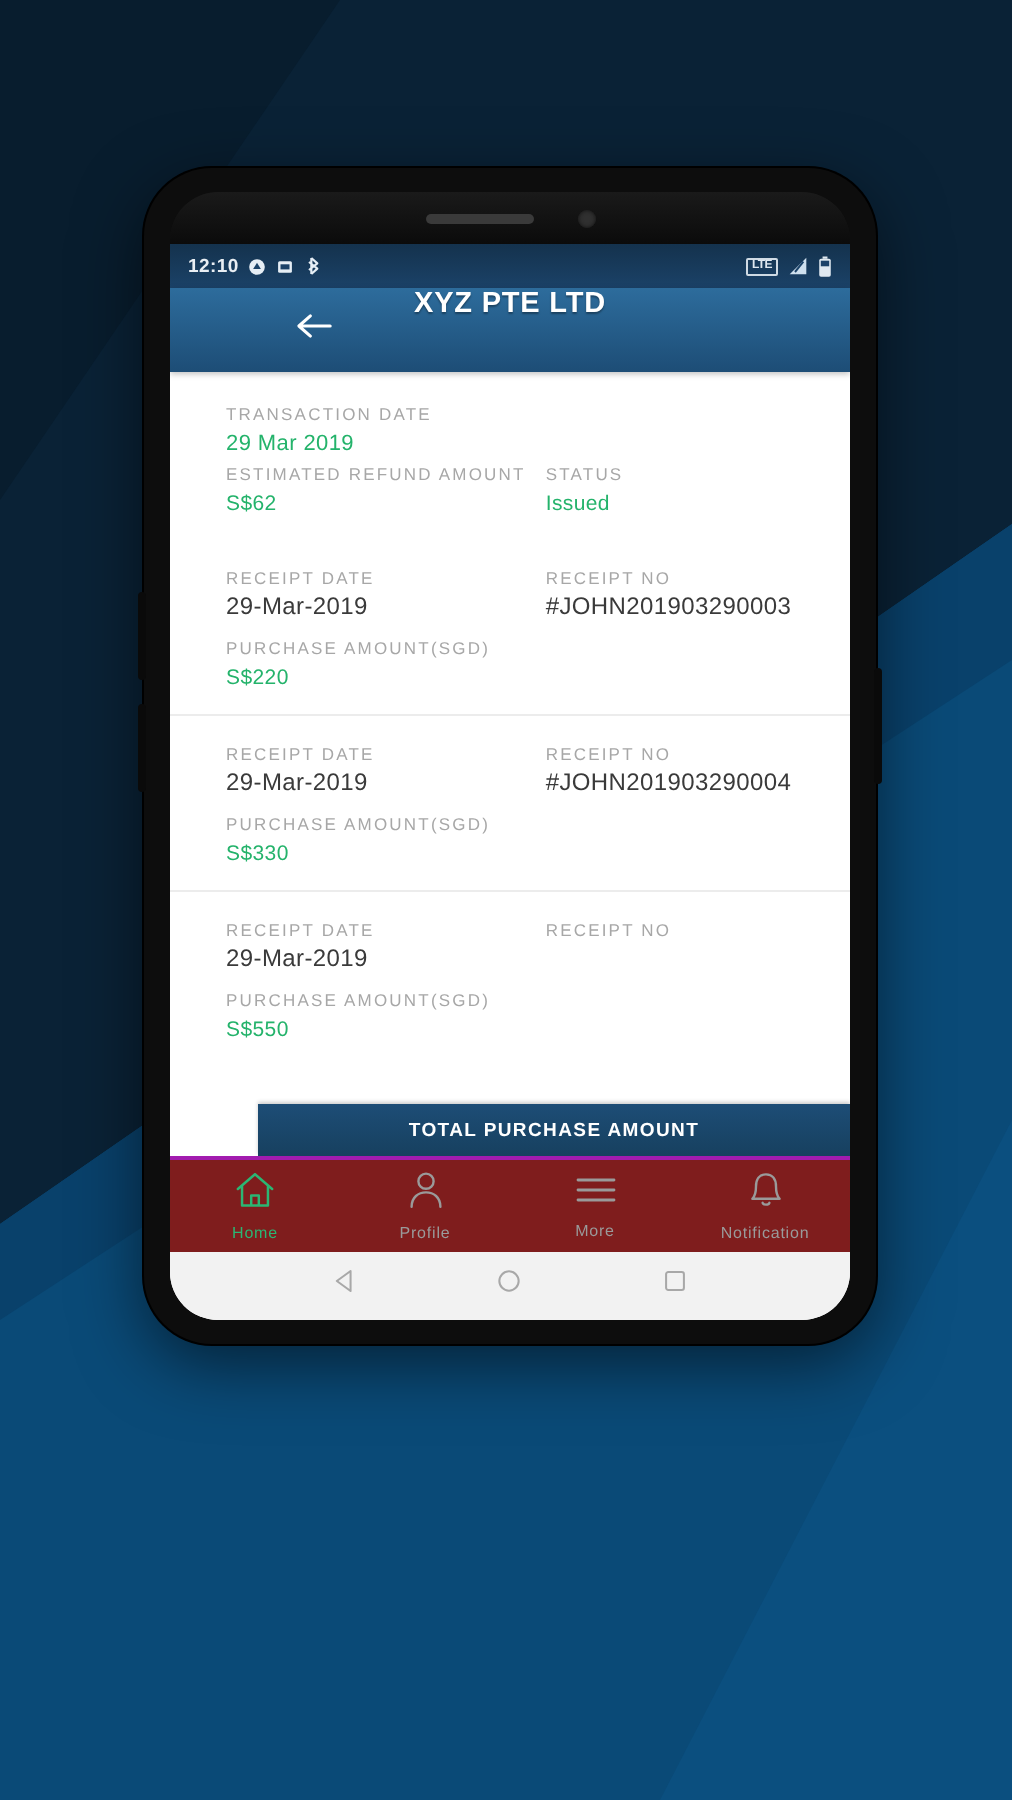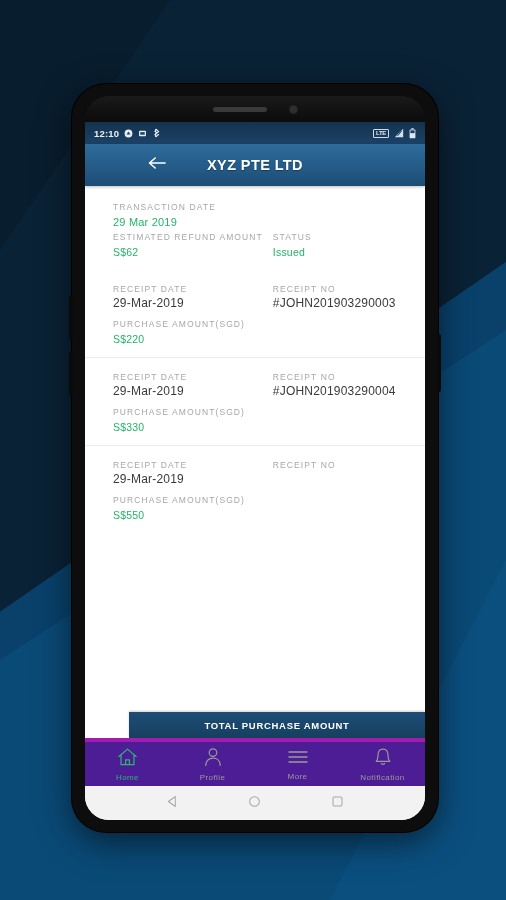--- a/index.html
+++ b/index.html
@@ -11,21 +11,21 @@
     position:relative;
   }
 
   
   #bg { position:absolute; inset:0; z-index:0; }
 
   
   .phone {
     position:absolute;
     left:72px; top:84px;
-    width:366px; height:748px;
+    width:366px; height:588px;
     background:#0d0d0d;
     border-radius:34px;
     box-shadow:0 10px 34px rgba(0,0,0,.55), 0 0 0 1px #000;
     z-index:3;
   }
   .phone-inner {
     position:absolute;
     left:13px; top:12px; right:13px; bottom:12px;
     background:#111;
     border-radius:24px;
@@ -69,21 +69,21 @@
   .lte-box {
     border:1px solid #cfdae4; border-radius:1px;
     font-size:6px; line-height:7px; padding:0 2px; letter-spacing:-.3px;
     color:#dfe8f0;
   }
 
   
   .appbar {
     flex:0 0 42px; height:42px;
     background:linear-gradient(180deg,#2d6c9c 0%, #1d4d76 100%);
-    display:flex; align-items:center;
+    display:flex; 
     position:relative;
     box-shadow:0 1px 3px rgba(0,0,0,.25);
     padding-left:48px;
   }
   .back-btn {
     width:36px; margin-left:6px;
     display:flex; align-items:center; justify-content:center;
     cursor:pointer;
   }
   .appbar-title {
@@ -132,23 +132,23 @@
     background:linear-gradient(180deg,#1d4d76 0%, #17405f 100%);
     display:flex; align-items:center; justify-content:center;
     color:#ffffff; font-size:9.5px; font-weight:bold; letter-spacing:.7px;
     box-shadow:0 -1px 2px rgba(0,0,0,.2);
     margin-left:44px;
   }
 
   
   .bottomnav {
     flex:0 0 48px; height:48px;
-    background:#4c1d95;
+    background:#7f1d1d;
     display:flex; align-items:center;
-    border-top:4px solid #a21caf;
+    border-top:2px solid #a21caf;
   }
   .nav-item {
     flex:1 1 0; height:100%;
     display:flex; flex-direction:column;
     align-items:center; justify-content:center; gap:2px;
     cursor:pointer;
   }
   .nav-label { font-size:8px; letter-spacing:.4px; }
   .nav-item.active .nav-label { color:#2bb673; }
   .nav-item .nav-label { color:#9a9a9a; }

